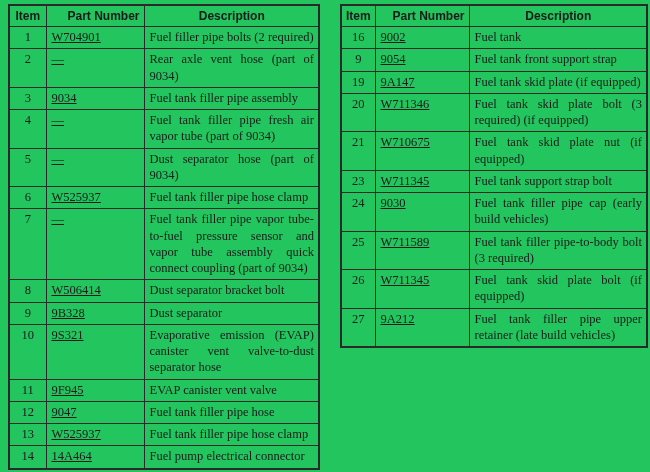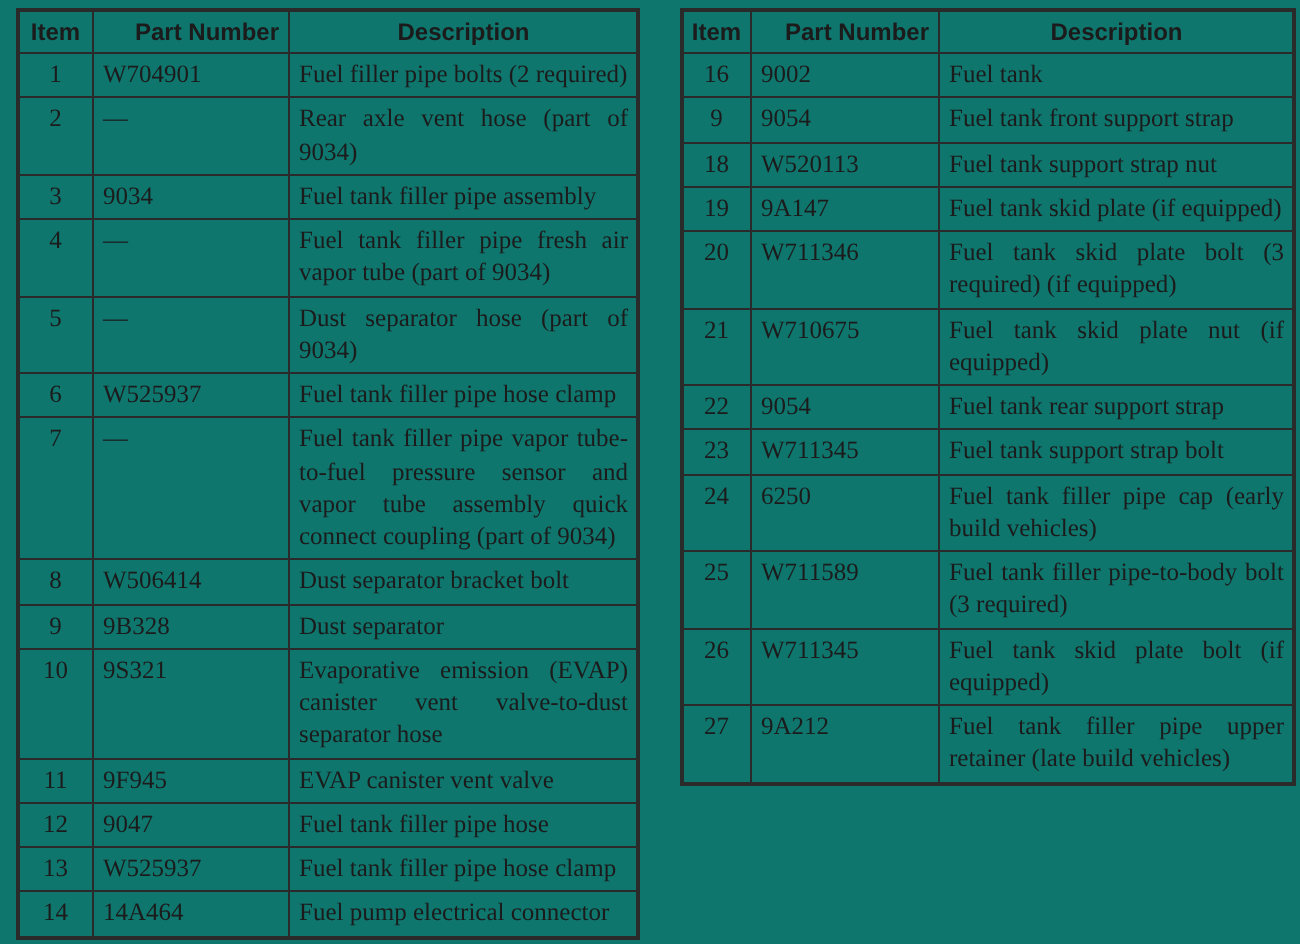--- a/index.html
+++ b/index.html
@@ -7,21 +7,21 @@
     padding: 0;
     background: #ffffff;
     width: 650px;
     height: 472px;
     overflow: hidden;
   }
   .page {
     position: relative;
     width: 650px;
     height: 472px;
-    background: #0f766e;
+    background: #22c55e;
   }
   .table-wrap {
     position: absolute;
     top: 4px;
   }
   .table-wrap.left  { left: 8px;   width: 310px; }
   .table-wrap.right { left: 340px; width: 306px; }
 
   table.parts {
     border-collapse: collapse;
@@ -54,20 +54,21 @@
     padding: 2px 4px 3px 5px;
   }
   table.parts td.col-item {
     text-align: center;
     padding-left: 1px;
     padding-right: 1px;
   }
   table.parts td.col-part {
     white-space: nowrap;
     overflow: hidden;
+    text-decoration: underline;
   }
   table.parts td.col-desc {
     text-align: justify;
   }
 
   .continued {
     position: absolute;
     left: 9px;
     top: 458px;
     font-family: "Liberation Serif", serif;
@@ -189,52 +190,42 @@
             <td class="col-item">16</td>
             <td class="col-part">9002</td>
             <td class="col-desc">Fuel tank</td>
           </tr>
           <tr>
             <td class="col-item">9</td>
             <td class="col-part">9054</td>
             <td class="col-desc">Fuel tank front support strap</td>
           </tr>
           <tr>
-            <td class="col-item">18</td>
-            <td class="col-part">W520113</td>
-            <td class="col-desc">Fuel tank support strap nut</td>
-          </tr>
-          <tr>
             <td class="col-item">19</td>
             <td class="col-part">9A147</td>
             <td class="col-desc">Fuel tank skid plate (if equipped)</td>
           </tr>
           <tr>
             <td class="col-item">20</td>
             <td class="col-part">W711346</td>
             <td class="col-desc">Fuel tank skid plate bolt (3 required) (if equipped)</td>
           </tr>
           <tr>
             <td class="col-item">21</td>
             <td class="col-part">W710675</td>
             <td class="col-desc">Fuel tank skid plate nut (if equipped)</td>
           </tr>
           <tr>
-            <td class="col-item">22</td>
-            <td class="col-part">9054</td>
-            <td class="col-desc">Fuel tank rear support strap</td>
-          </tr>
-          <tr>
             <td class="col-item">23</td>
             <td class="col-part">W711345</td>
             <td class="col-desc">Fuel tank support strap bolt</td>
           </tr>
           <tr>
             <td class="col-item">24</td>
-            <td class="col-part">6250</td>
+            <td class="col-part">9030</td>
             <td class="col-desc">Fuel tank filler pipe cap (early build vehicles)</td>
           </tr>
           <tr>
             <td class="col-item">25</td>
             <td class="col-part">W711589</td>
             <td class="col-desc">Fuel tank filler pipe-to-body bolt (3 required)</td>
           </tr>
           <tr>
             <td class="col-item">26</td>
             <td class="col-part">W711345</td>

